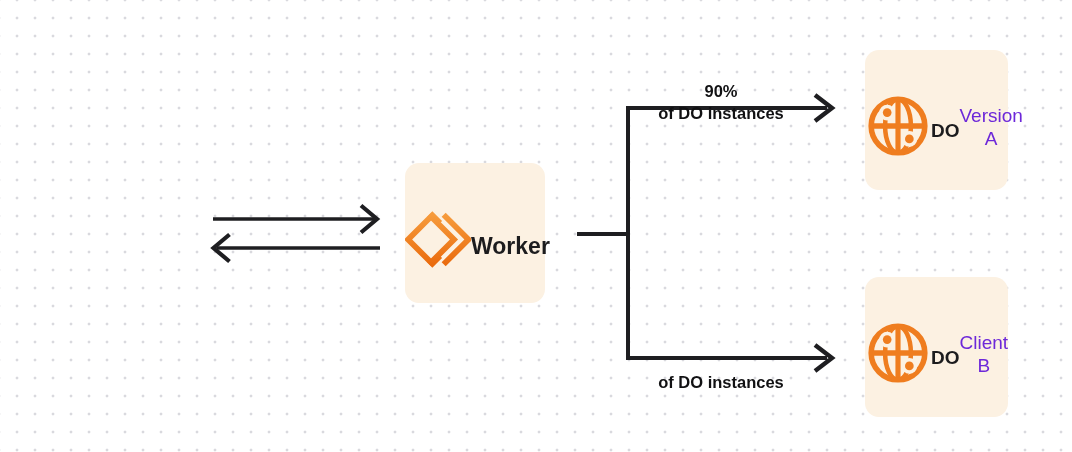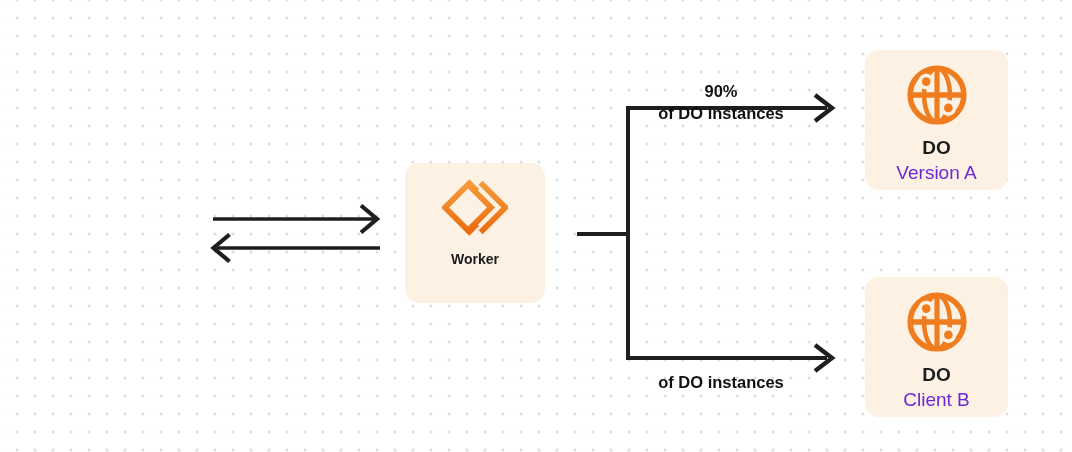--- a/index.html
+++ b/index.html
@@ -14,21 +14,21 @@
     height: 452px;
     overflow: hidden;
     background-color: #ffffff;
     background-image: radial-gradient(circle, #d9d9de 1.2px, rgba(217,217,222,0) 1.7px);
     background-size: 18px 18px;
     background-position: 8px 9px;
   }
   .card {
     position: absolute;
     display: flex;
-    flex-direction: column;
+    flex-direction: row;
     align-items: center;
     justify-content: center;
     box-sizing: border-box;
   }
   .card-client {
     left: 43px; top: 163px;
     width: 142px; height: 140px;
     background: #f4f4f5;
     border-radius: 10px;
   }
@@ -40,21 +40,21 @@
   }
   .card-worker {
     left: 405px; top: 163px;
     width: 140px; height: 140px;
     background: #fcf1e2;
     border-radius: 14px;
     justify-content: flex-start;
     padding-top: 14px;
   }
   .worker-label {
-    font-size: 14px;
+    font-size: 23px;
     font-weight: 700;
     color: #1c1c1e;
     margin-top: 12px;
     text-align: center;
   }
   .card-do {
     width: 143px; height: 140px;
     background: #fcf1e2;
     border-radius: 14px;
     justify-content: flex-start;

